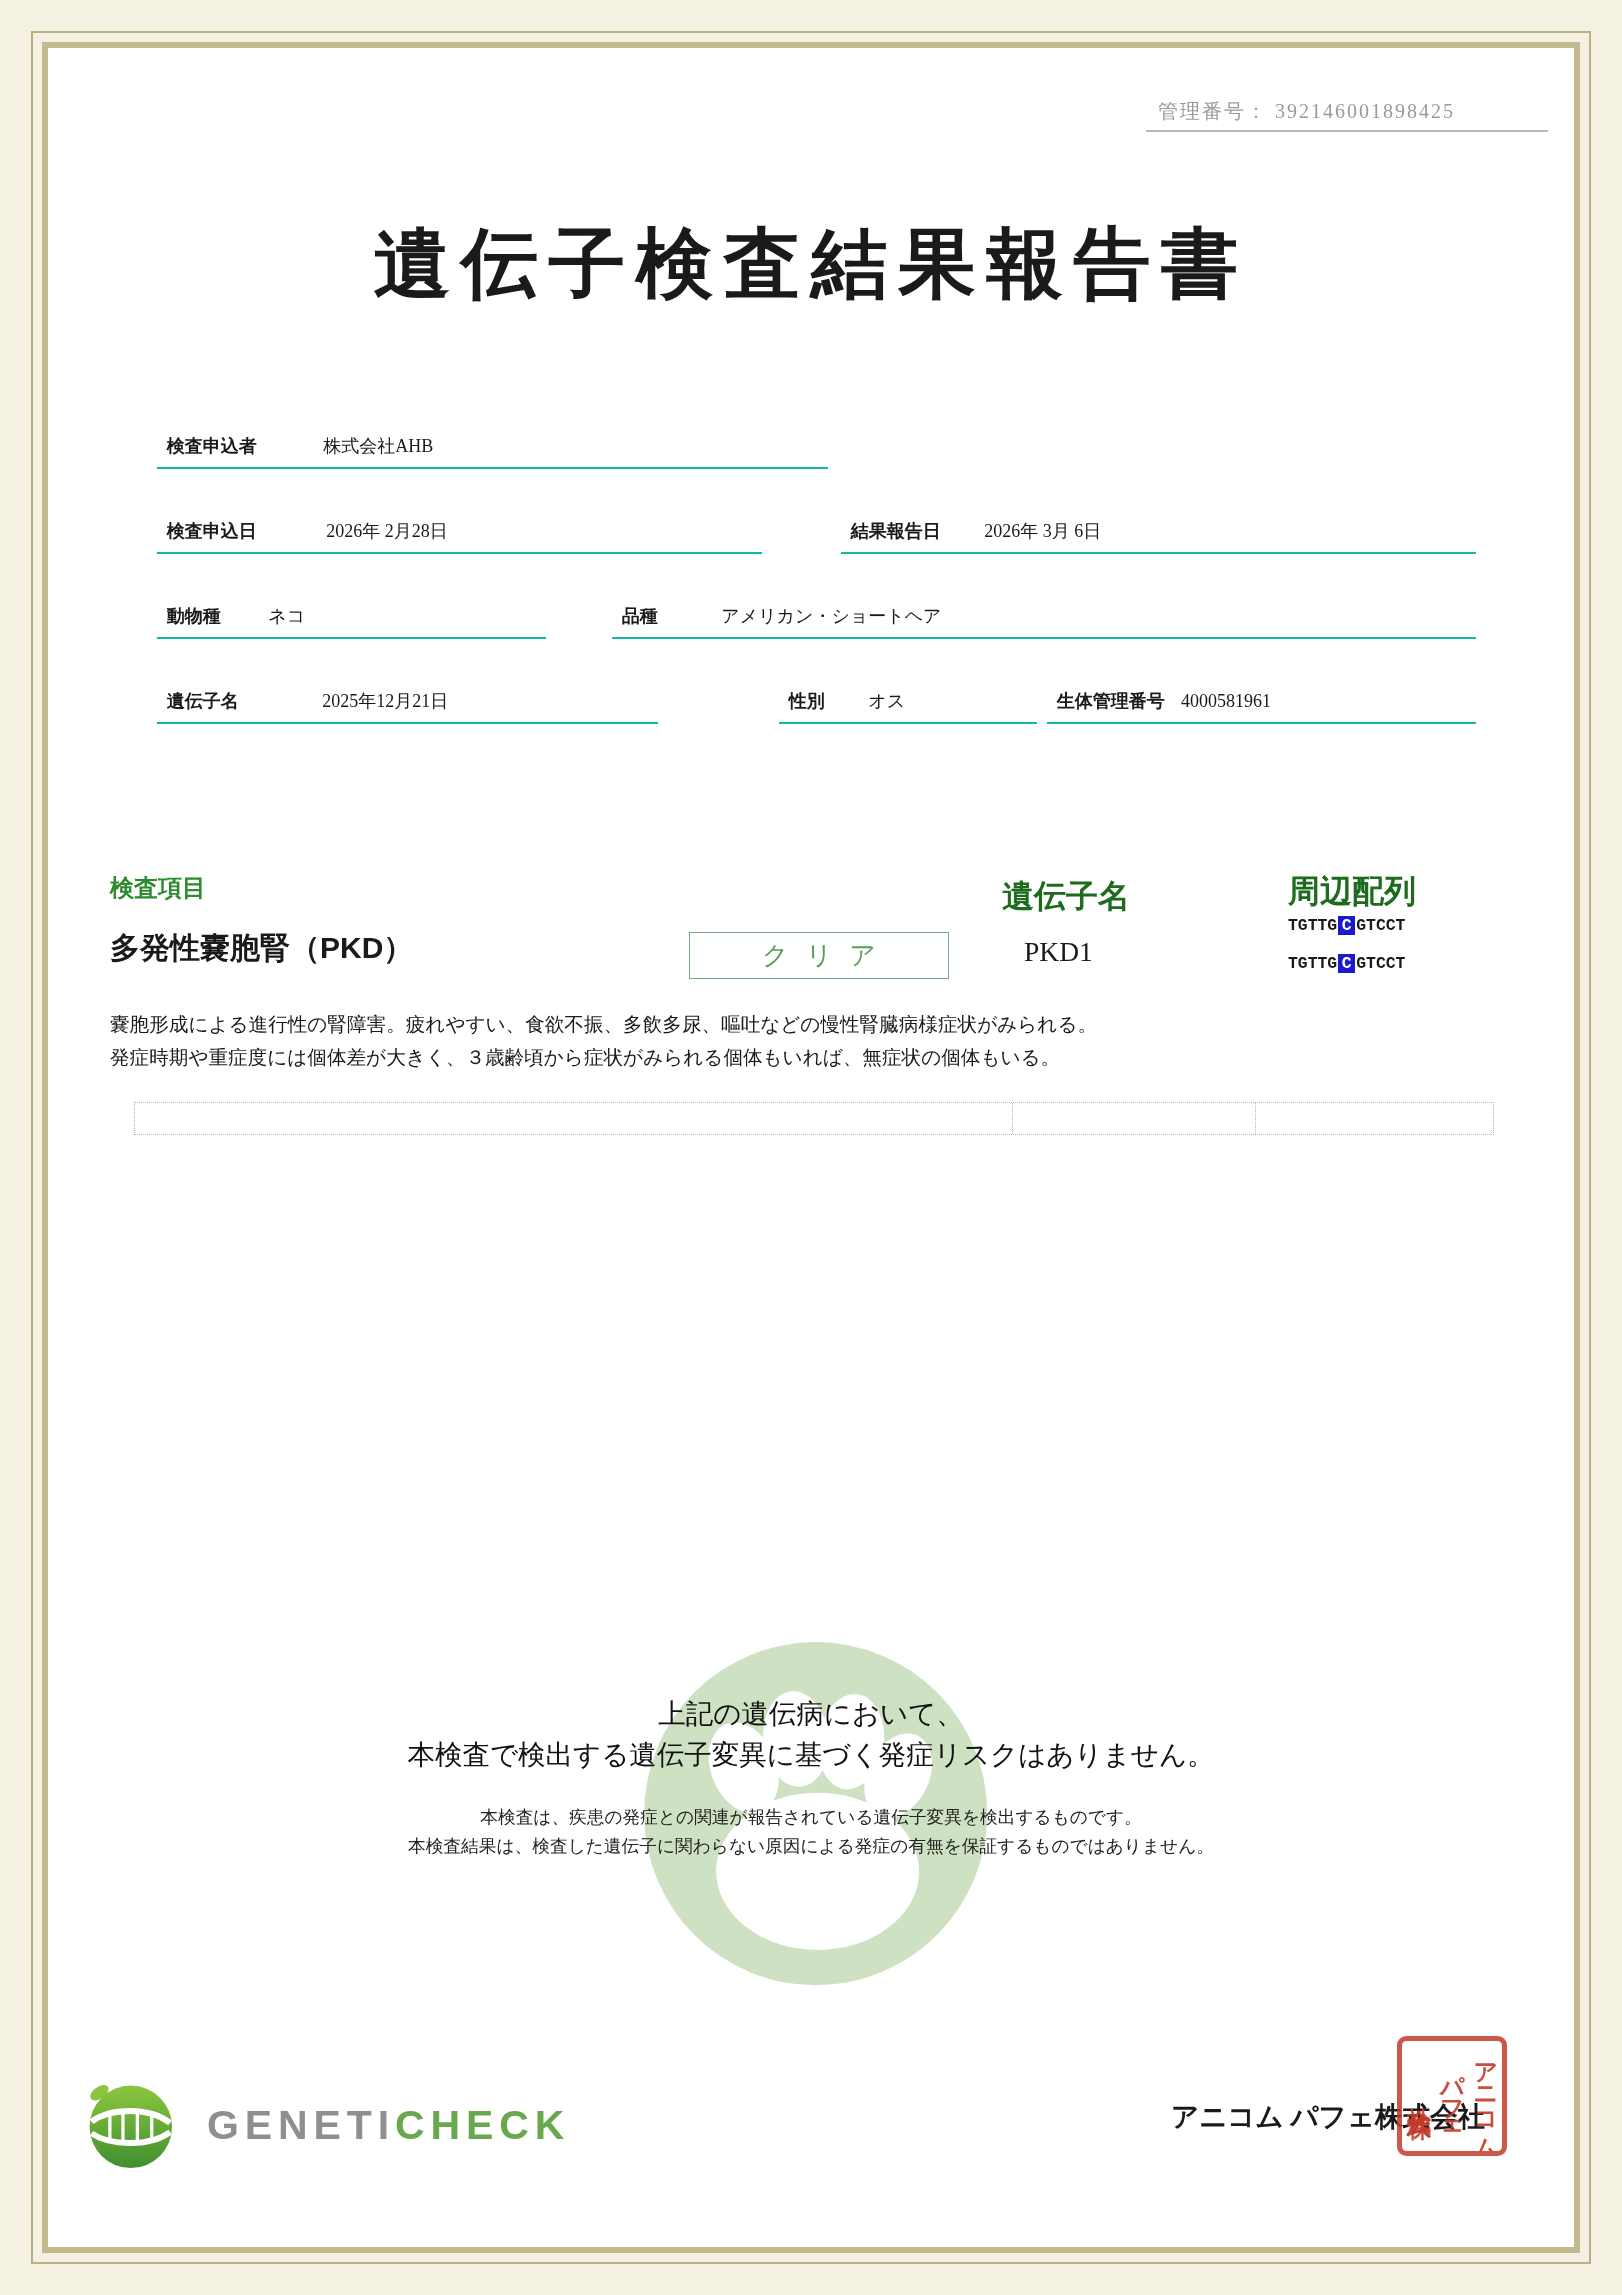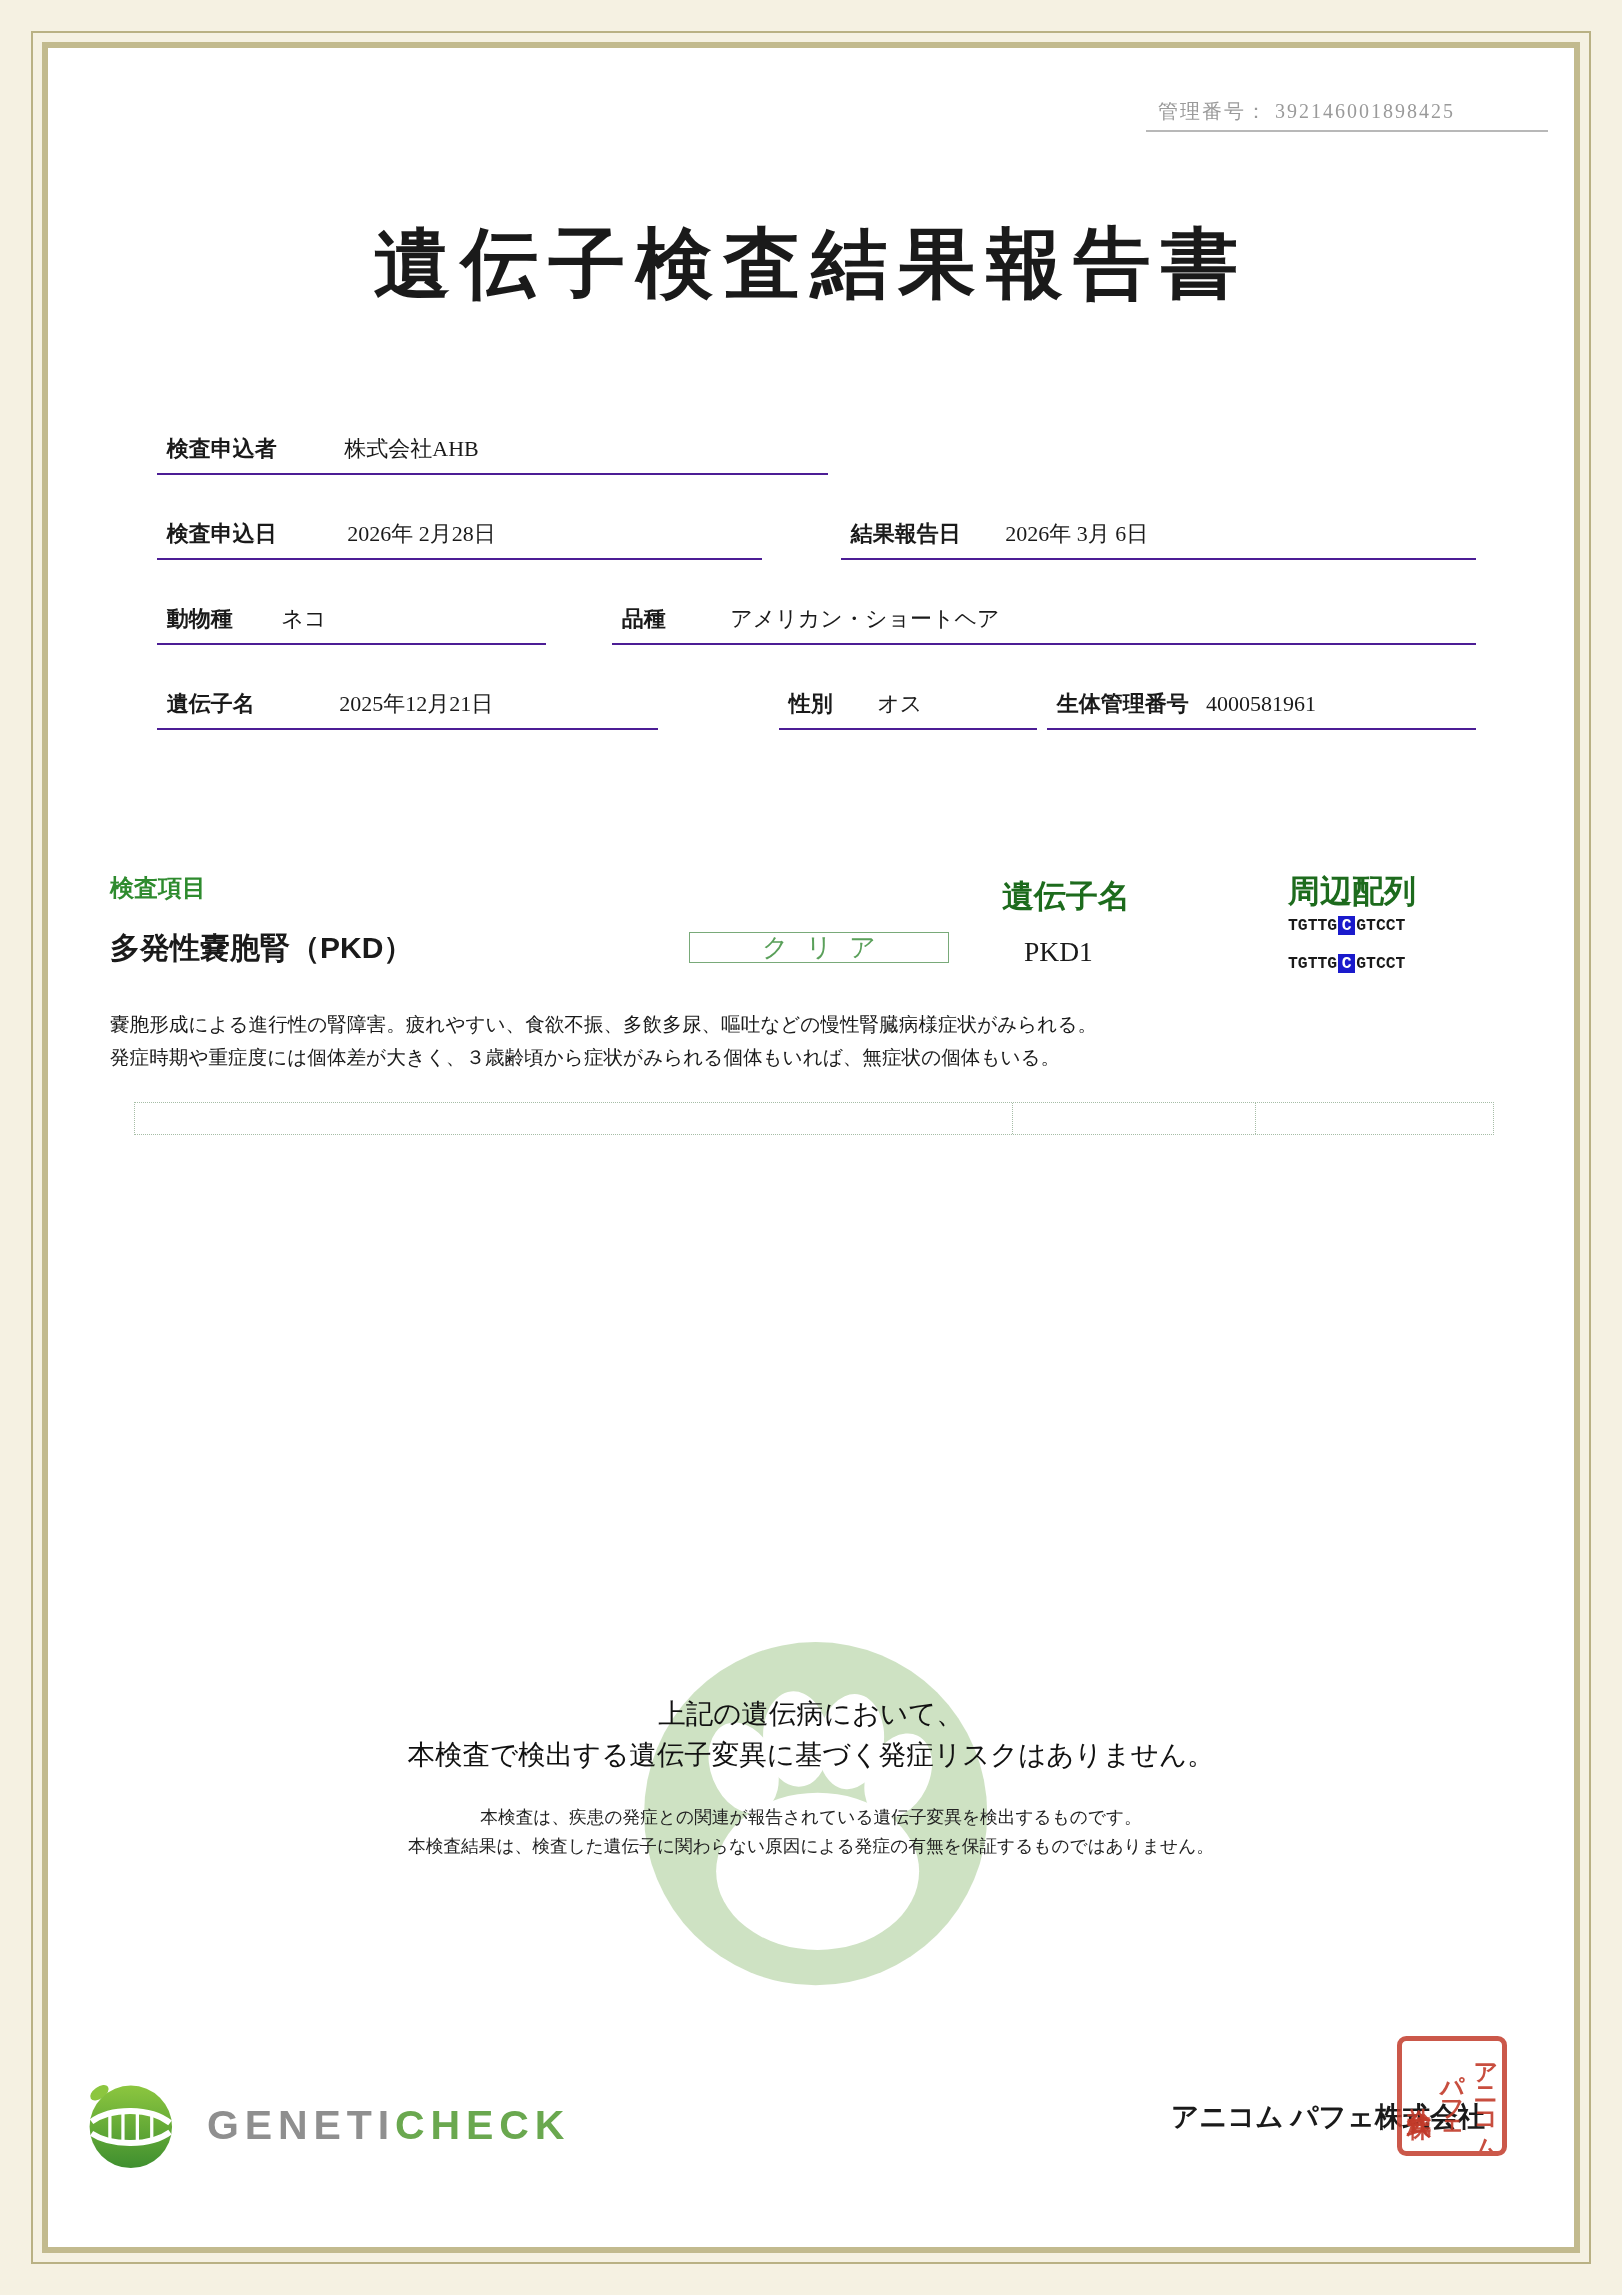--- a/index.html
+++ b/index.html
@@ -9,27 +9,27 @@
     background:#f5f1e2; overflow:hidden;
     font-family:"Liberation Serif","DejaVu Serif",serif;
     color:#1a1a1a;
   }
   .frame-outer { position:absolute; inset:31px; border:2.6px solid #b9b184; pointer-events:none; }
   .frame-inner { position:absolute; inset:42px; border:6.5px solid #c2ba8e; background:#ffffff; }
   .abs { position:absolute; white-space:nowrap; }
   .ctrl-no { font-size:20px; color:#9a9a9a; letter-spacing:2px; }
   .ctrl-line { background:#b8b8b8; height:2px; }
   .title { width:100%; text-align:center; font-size:77px; font-weight:bold; letter-spacing:10.5px; }
-  .field { position:absolute; border-bottom:2px solid #4c1d95; padding:0 0 9.2px 9.8px; font-size:22px; white-space:nowrap; }
+  .field { position:absolute; border-bottom:2px solid #14b8a6; padding:0 0 9.2px 9.8px; font-size:18px; white-space:nowrap; }
   .field .lbl { font-weight:bold; }
   .green-h { font-weight:bold; font-size:24px; color:#2e8b2e; }
   .dark-green-h { font-weight:bold; font-size:32px; color:#1d6b1d; }
   .item-name { font-family:"Liberation Sans","DejaVu Sans",sans-serif; font-weight:bold; font-size:30px; }
   .clear-box {
-    width:260px; height:31px; border:1.3px solid #79aa79;
+    width:260px; height:47px; border:1.3px solid #79aa79;
     display:flex; align-items:center; justify-content:center;
     font-family:"Liberation Sans","DejaVu Sans",sans-serif;
     font-size:26px; color:#5aa05a; letter-spacing:17px; text-indent:17px;
   }
   .gene-name { font-size:27.5px; }
   .seq { font-family:"Liberation Mono","DejaVu Sans Mono",monospace; font-size:16.4px; font-weight:bold; }
   .seq .variant { background:#1a1acc; color:#ffffff; padding:0 3.3px; margin:0 1.3px; }
   .desc { font-family:"Liberation Sans","DejaVu Sans",sans-serif; font-weight:normal; font-size:19.6px; }
   .risk { color:#2e8b2e; }
   .dotted-box { border:1.3px dotted #a6bda6; }

